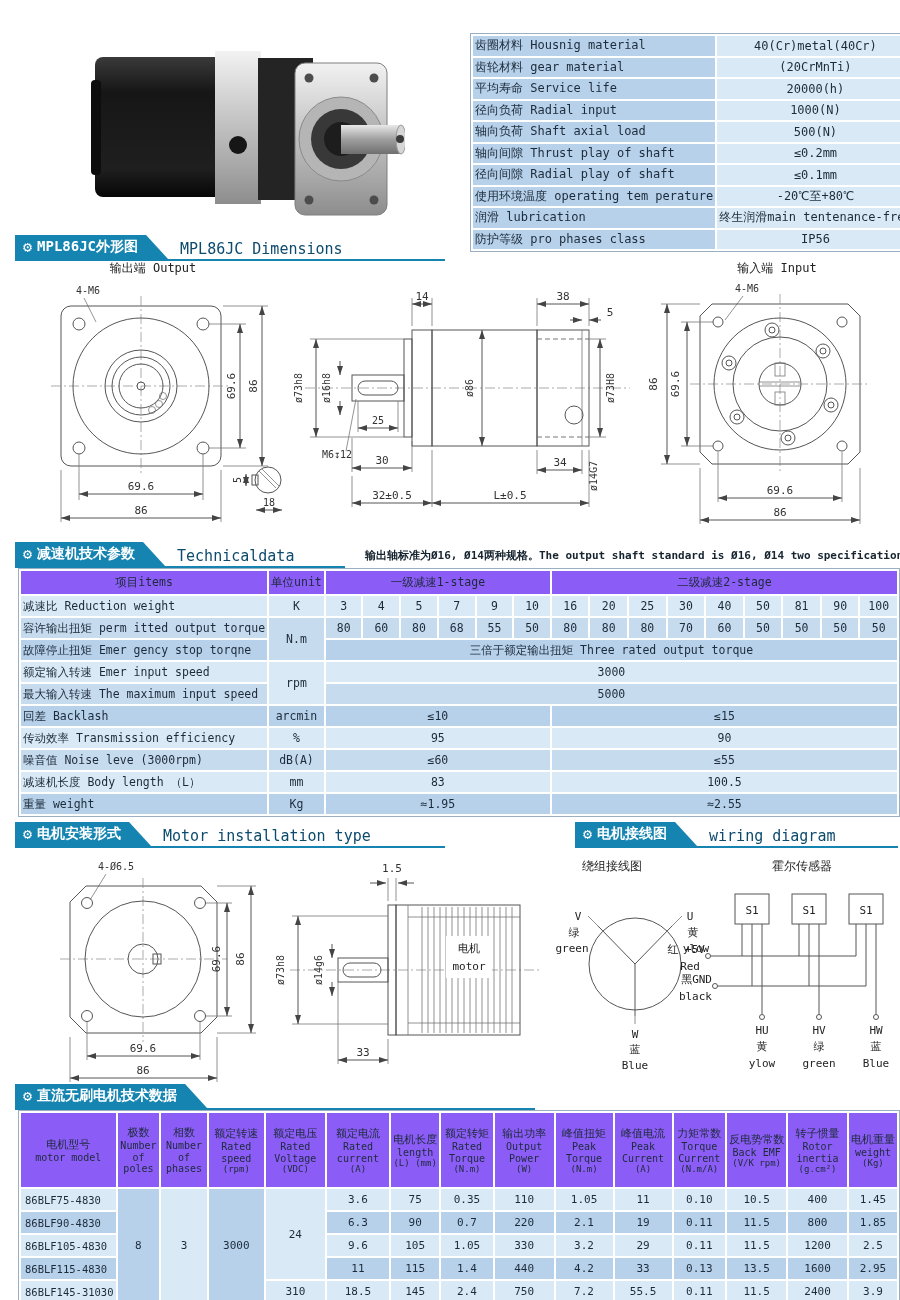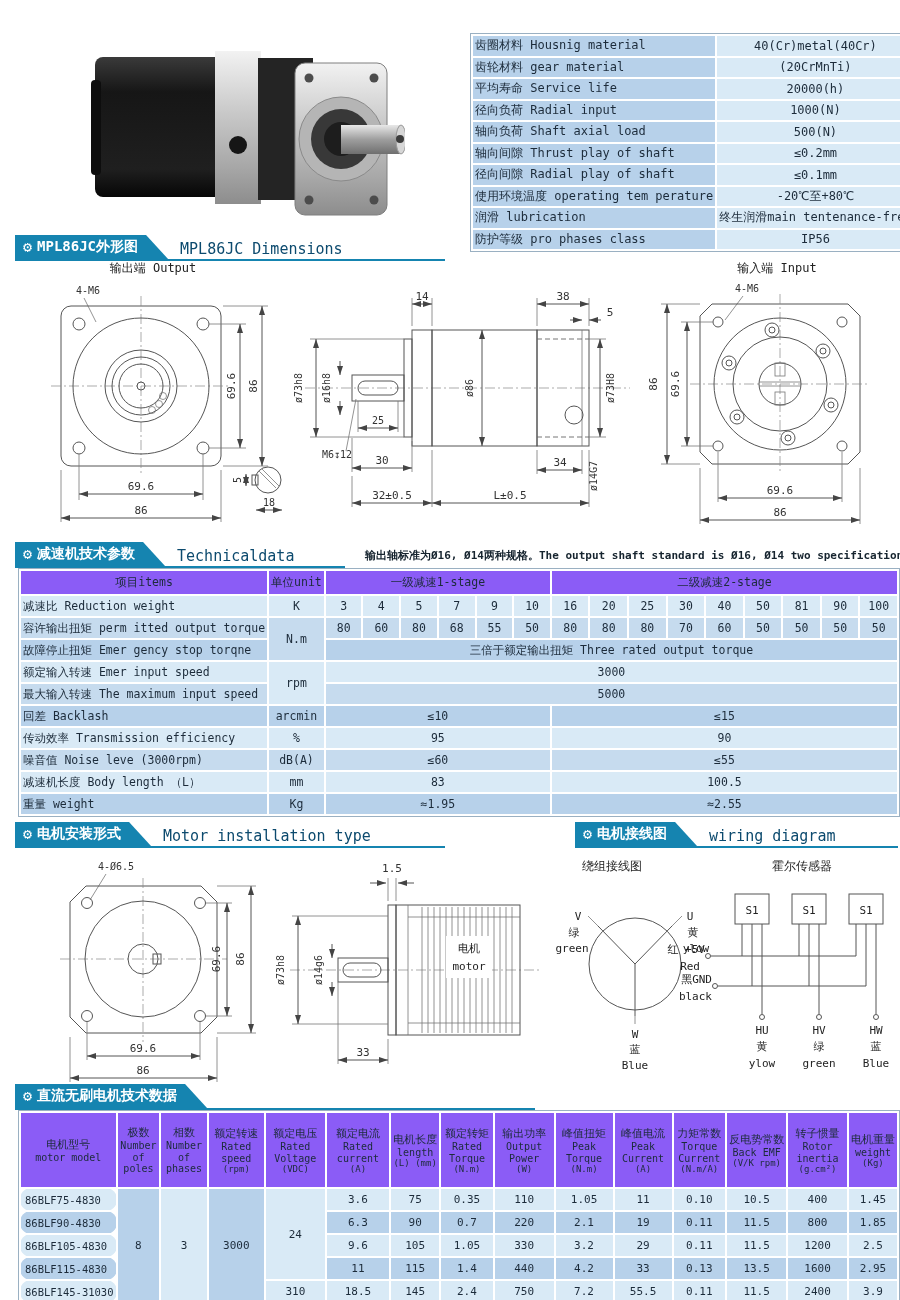--- a/index.html
+++ b/index.html
@@ -20,21 +20,21 @@
   .cH{background:#8b5cf6;}  
   .cD{background:#b7d1ea;}  
   .cM{background:#c6dbee;}  
   .cL{background:#d9eaf6;}  
   .lft{text-align:left;}
   .spec td{height:19.5px;font-size:12px;}
   .motor td{font-size:11px;height:21px;}
   .motor .hz{font-size:11px;}
   .motor .he{font-size:10px;white-space:normal;line-height:1.15;}
   .motor .hu{font-size:9px;}
-  .motor .mdl{text-align:left;padding-left:4px;font-size:10.5px;border-radius:11px;}
+  .motor .mdl{text-align:left;padding-left:4px;font-size:10.5px;}
   .note{position:absolute;font-size:11px;font-weight:bold;color:#16242f;white-space:nowrap;}
   
   svg{position:absolute;}
   .ln{stroke:#555;stroke-width:1;fill:none;}
   .lnT{stroke:#777;stroke-width:0.8;fill:none;}
   .cl{stroke:#888;stroke-width:0.7;fill:none;stroke-dasharray:10 3 2 3;}
   .dsh{stroke:#666;stroke-width:0.9;fill:none;stroke-dasharray:5 3;}
   .dim{font-size:10px;fill:#333;stroke:none;}
   .dimL{font-size:11px;fill:#333;stroke:none;}
   .ttl{font-size:12px;fill:#222;stroke:none;}

